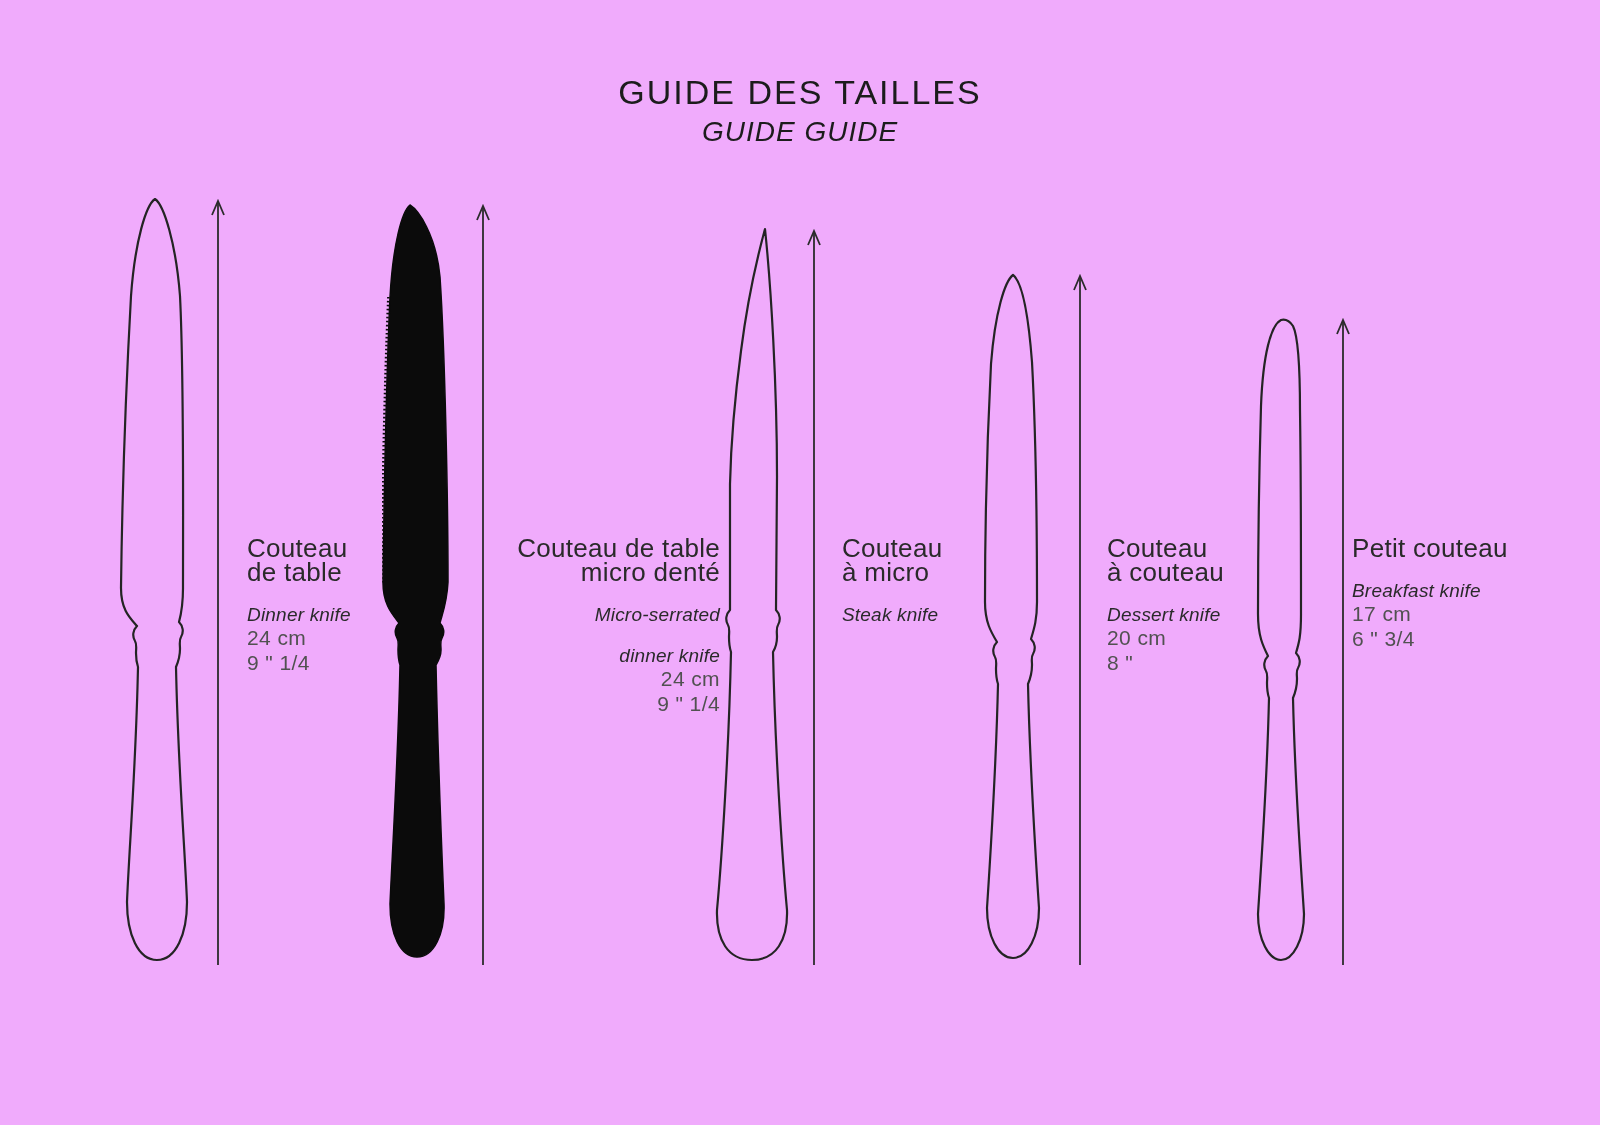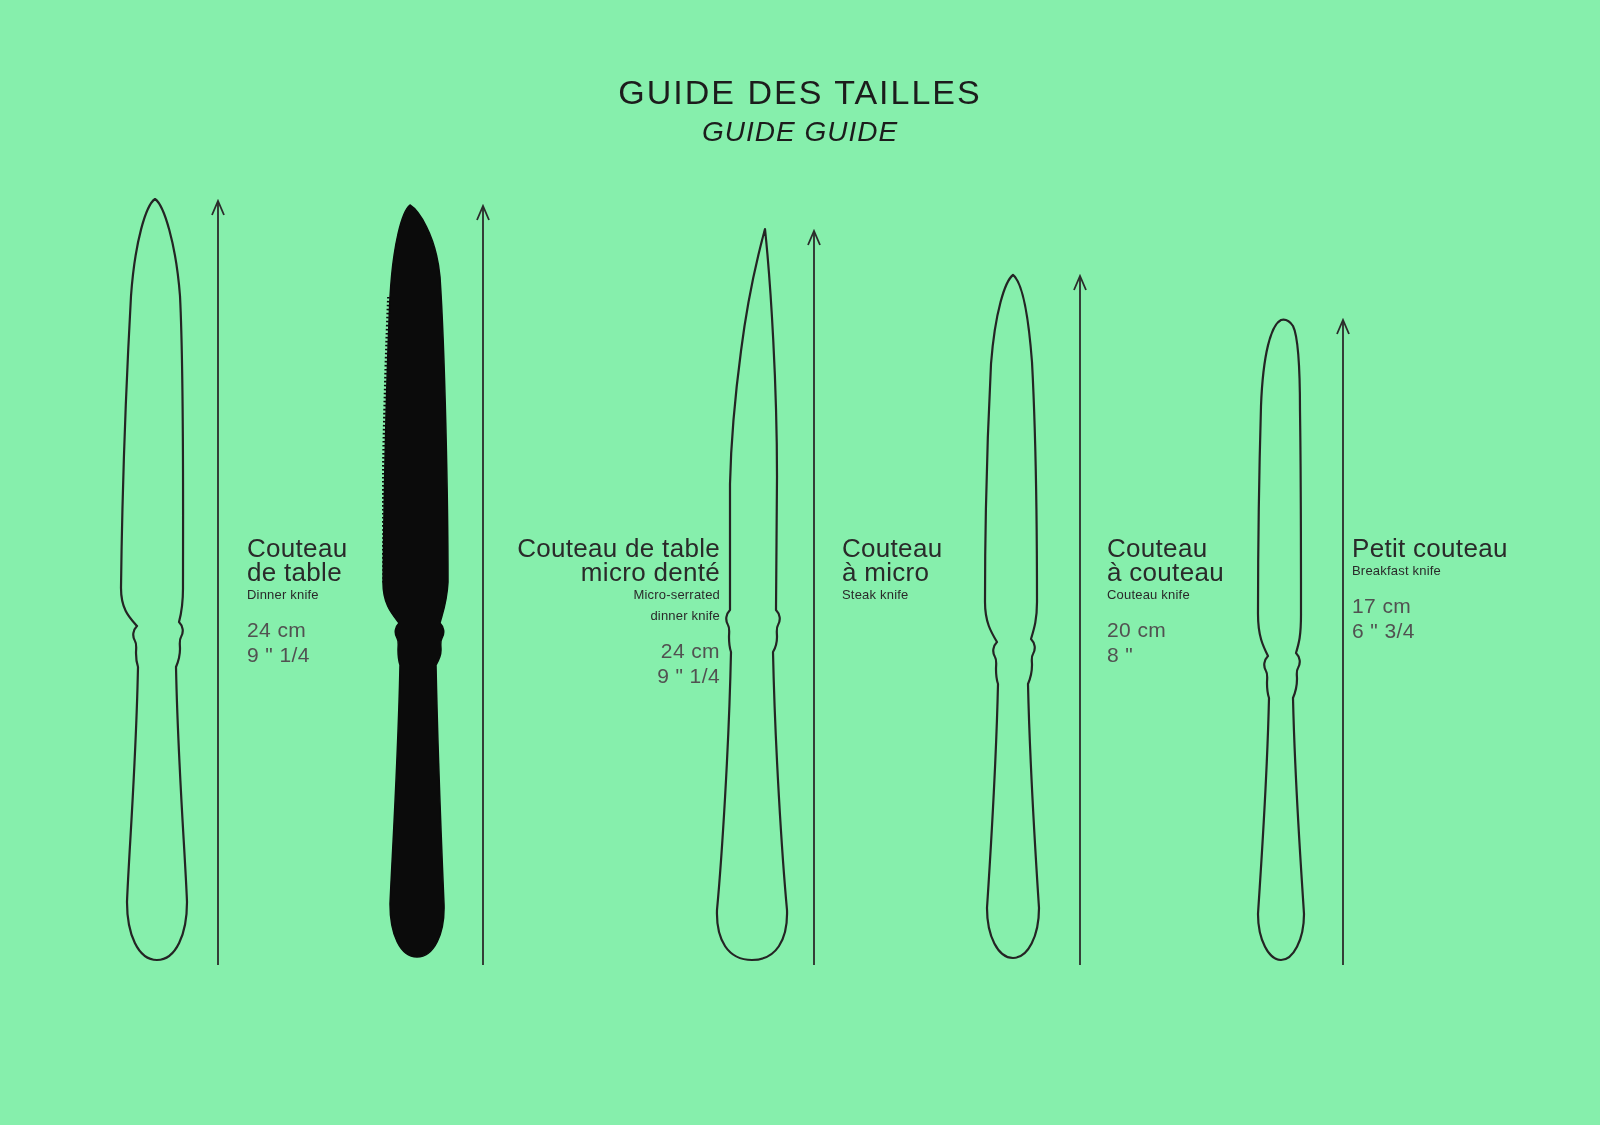--- a/index.html
+++ b/index.html
@@ -4,21 +4,21 @@
 <style>
   html, body {
     margin: 0;
     padding: 0;
     background: #ffffff;
   }
   .canvas {
     position: relative;
     width: 1600px;
     height: 1125px;
-    background: #86efac;
+    background: #f0abfc;
     overflow: hidden;
     font-family: "Liberation Sans", sans-serif;
     color: #1f1f1f;
   }
   .header {
     position: absolute;
     top: 72px;
     left: 0;
     width: 100%;
     text-align: center;
@@ -70,28 +70,30 @@
     top: 536px;
     width: 210px;
   }
   .label .fr {
     font-size: 26px;
     line-height: 24px;
     letter-spacing: 0.3px;
     color: #2a2a2a;
   }
   .label .en {
-    font-size: 13px;
+    font-size: 19px;
     line-height: 21px;
+    font-style: italic;
     letter-spacing: 0.2px;
     color: #2a2a2a;
+    margin-top: 20px;
   }
   .label .line:empty { display: none; }
   .sizes {
-    margin-top: 12px;
+    margin-top: 0;
   }
   .sizes .line {
     font-size: 21px;
     line-height: 25px;
     letter-spacing: 0.4px;
     color: #515151;
   }
 </style>
 </head>
 <body>
@@ -189,21 +191,21 @@
       C57,377 56,371 52,367 C55,357 58,348 58,330
       C58,265 57,165 53,90 C49,38 42,9 34,3 Z"></path>
   </svg>
   <svg class="arrow-svg" style="left:1071px; top:274px;" width="18" height="692" viewBox="0 0 18 692">
     <line class="arrow-line" x1="9" y1="4" x2="9" y2="691"></line>
     <polyline class="arrow-line" points="3,16 9,2 15,16"></polyline>
   </svg>
   <div class="label" style="left:1107px;">
     <div class="fr line">Couteau</div>
     <div class="fr line">à couteau</div>
-    <div class="en line">Couteau knife</div>
+    <div class="en line">Dessert knife</div>
 
     <div class="sizes">
       <div class="line">20 cm</div>
       <div class="line">8 "</div>
     </div>
   </div>
 
   <svg class="knife-svg" style="left:1249px; top:316px;" width="64" height="646" viewBox="0 0 64 646">
     <path class="knife-outline" d="M32,4
       C22,9 14,38 12,90 C10,160 9,230 9,298

